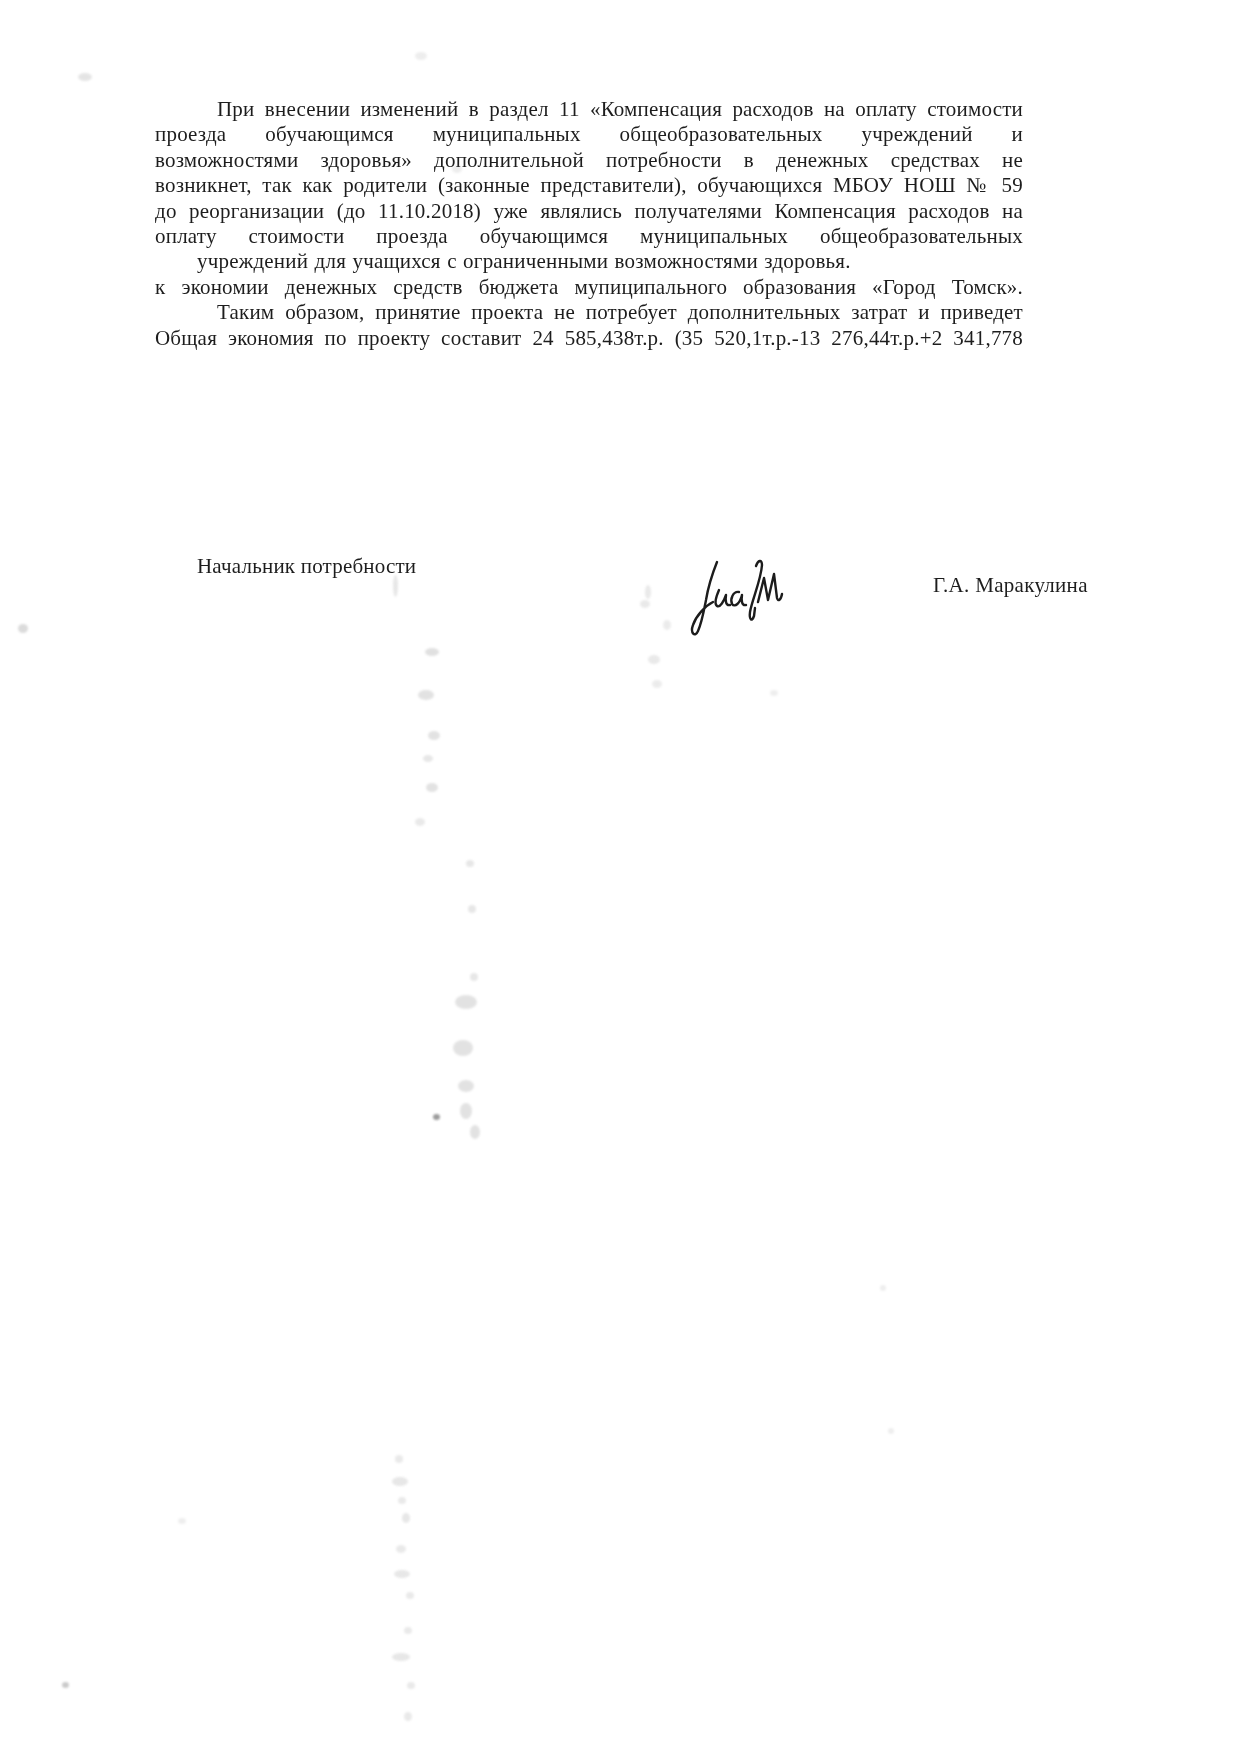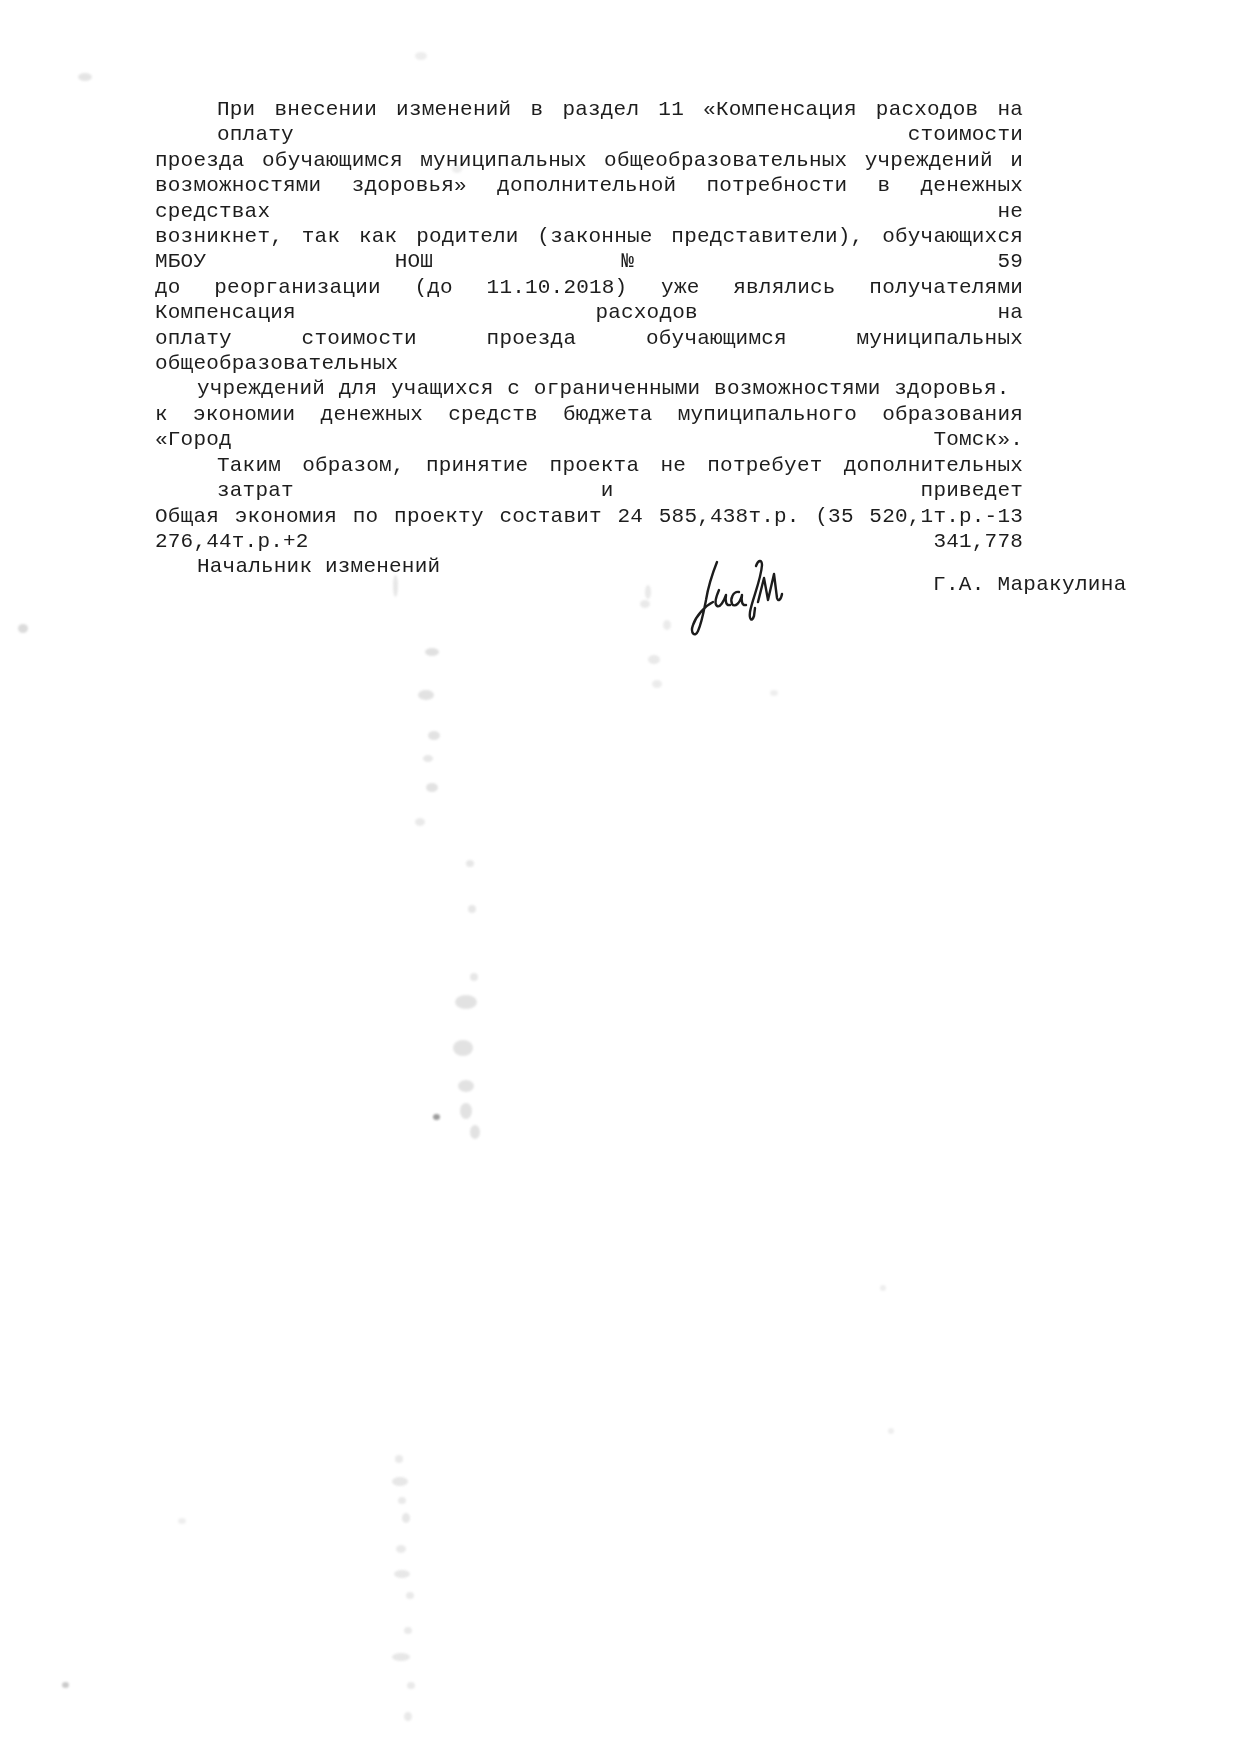--- a/index.html
+++ b/index.html
@@ -7,21 +7,21 @@
     margin: 0;
     padding: 0;
     background: #ffffff;
   }
   .page {
     position: relative;
     width: 1240px;
     height: 1753px;
     background: #ffffff;
     overflow: hidden;
-    font-family: Liberation Mono, monospace;
+    font-family: Liberation Serif, serif;
     color: #1d1d1d;
   }
   .text-block {
     position: absolute;
     left: 155px;
     top: 97px;
     width: 868px;
     font-size: 21px;
     line-height: 25.4px;
     letter-spacing: 0.2px;
@@ -78,21 +78,21 @@
       <div class="line">возникнет, так как родители (законные представители), обучающихся МБОУ НОШ № 59</div>
       <div class="line">до реорганизации (до 11.10.2018) уже являлись получателями Компенсация расходов на</div>
       <div class="line">оплату стоимости проезда обучающимся муниципальных общеобразовательных</div>
       <div class="line last">учреждений для учащихся с ограниченными возможностями здоровья.</div>
       <div class="line">к экономии денежных средств бюджета мупиципального образования «Город Томск».</div>
       <div class="line indent">Таким образом, принятие проекта не потребует дополнительных затрат и приведет</div>
       <div class="line">Общая экономия по проекту составит 24 585,438т.р. (35 520,1т.р.-13 276,44т.р.+2 341,778</div>
     </div>
 
   <div class="sig-block">
-    <div class="line last">Начальник изменений</div>
+    <div class="line last">Начальник потребности</div>
   </div>
 
   <svg class="signature-svg" viewBox="0 0 118 95" fill="none" xmlns="http://www.w3.org/2000/svg">
     <g stroke="#1c1c1c" stroke-width="2.4" stroke-linecap="round" stroke-linejoin="round" fill="none">
       <path d="M 31 12 C 27 22, 22 38, 20 50 C 18 60, 16 72, 12 81 C 9 88, 4 83, 7 75 C 10 66, 19 56, 27 52"></path>
       <path d="M 33 40 C 30 47, 28 54, 31 56 C 34 58, 38 51, 40 45 C 39 51, 40 56, 44 55"></path>
       <path d="M 53 42 C 47 41, 44 49, 46 54 C 49 58, 54 53, 56 45 C 55 51, 56 56, 60 55"></path>
       <path d="M 70 16 C 72 10, 76 9, 76 15 C 75 30, 66 50, 64 62 C 63 70, 66 72, 68 66 L 69 58"></path>
       <path d="M 72 52 L 78 28 L 82 50 L 88 24 L 91 48 C 92 52, 95 50, 96 44"></path>
     </g>

